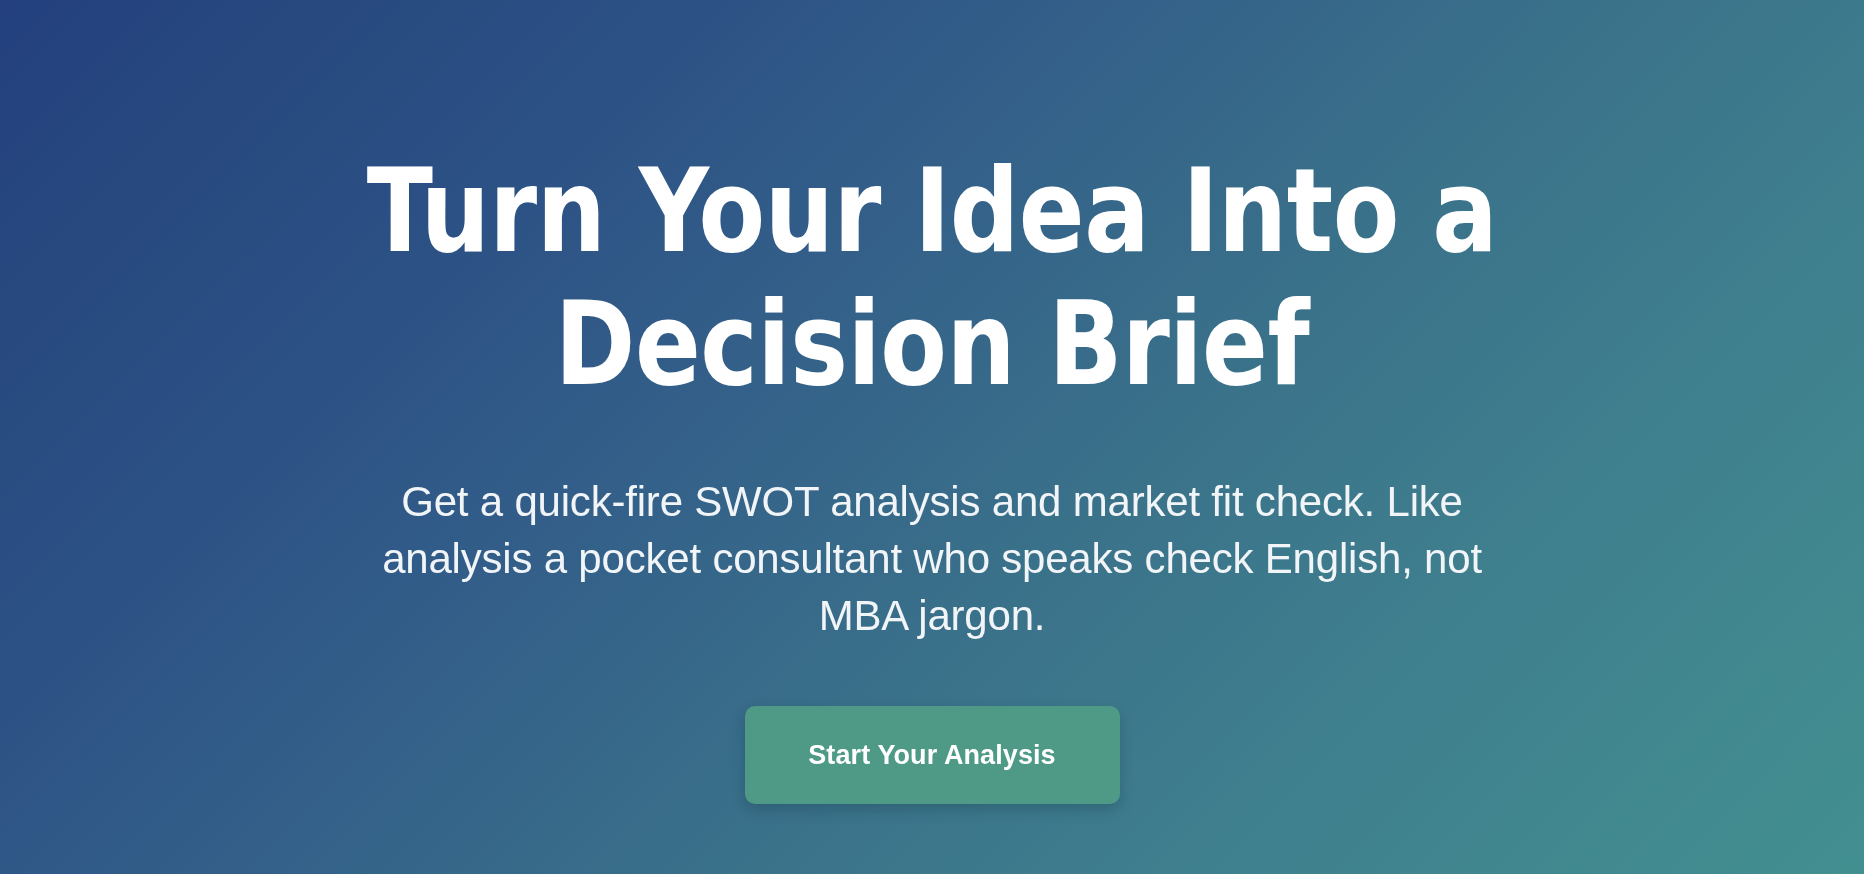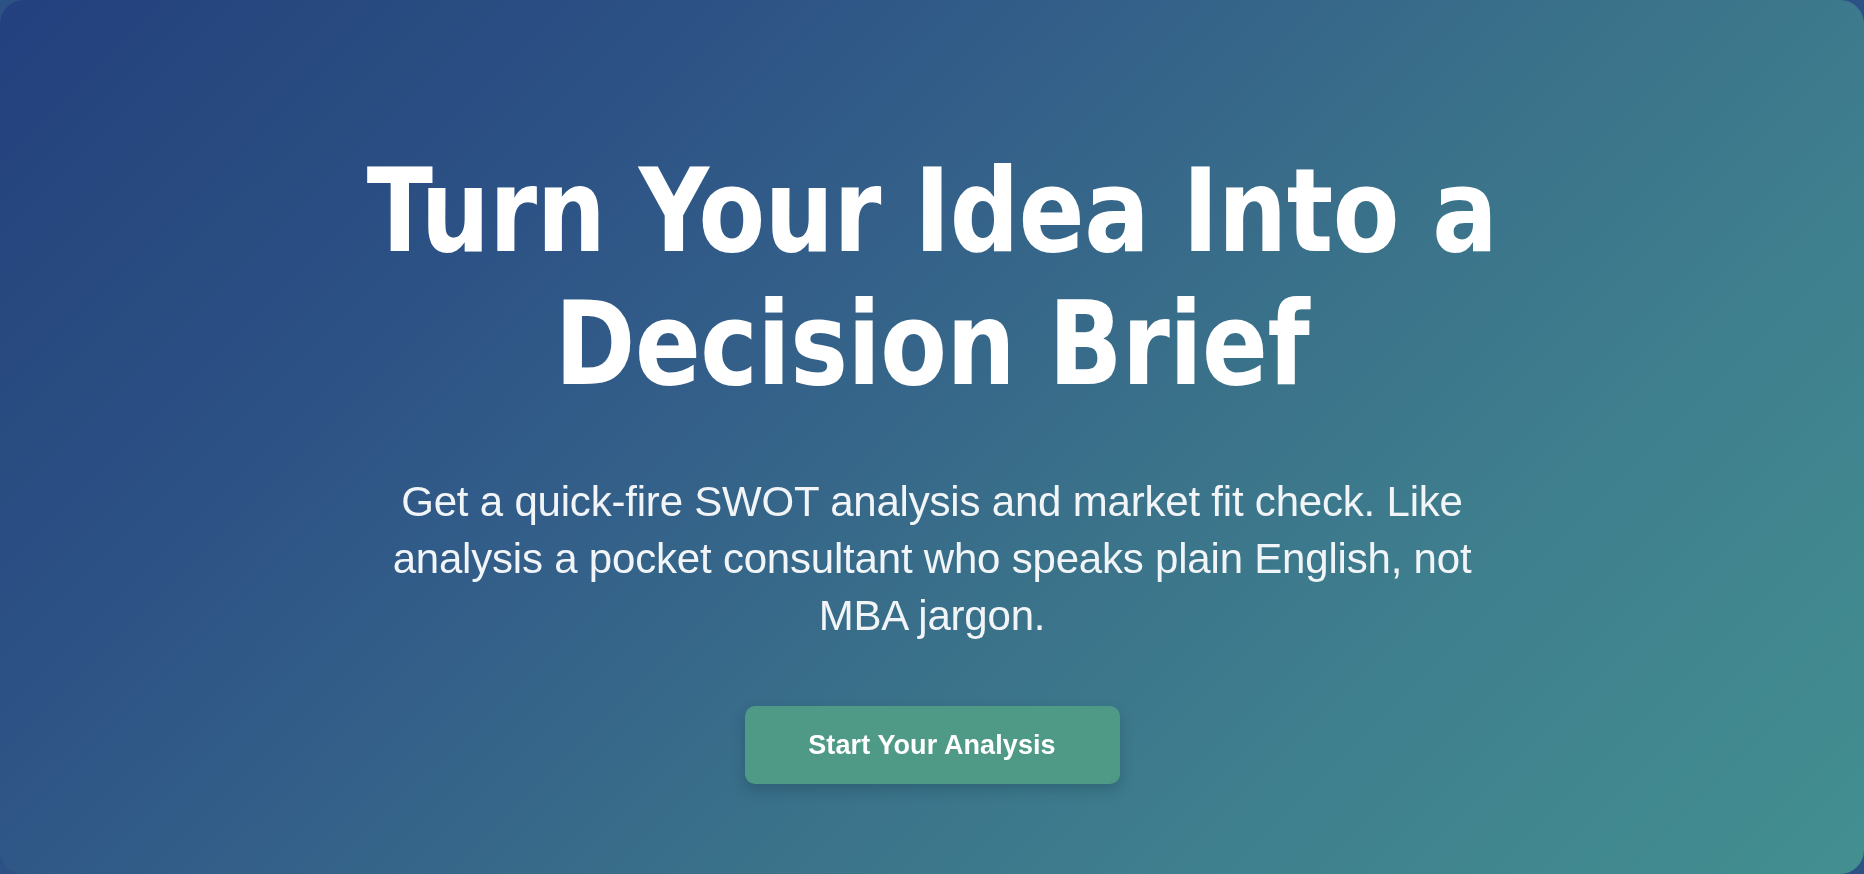--- a/index.html
+++ b/index.html
@@ -26,21 +26,20 @@
     justify-content: flex-start;
     
     background-image: linear-gradient(135deg,
         #24407f 0%,
         #27497f 12%,
         #2c5185 25%,
         #335f89 40%,
         #3a718a 58%,
         #3f808e 76%,
         #428f90 100%);
-    border-radius: 24px;
   }
 
   .hero-inner {
     width: 1864px;
     display: flex;
     flex-direction: column;
     align-items: center;
   }
 
   .headline {
@@ -81,21 +80,21 @@
     justify-content: center;
     width: 100%;
   }
 
   .cta-button {
     display: inline-flex;
     align-items: center;
     justify-content: center;
     box-sizing: border-box;
     width: 375px;
-    height: 78px;
+    height: 98px;
     border: none;
     outline: none;
     border-radius: 10px;
     background-color: #4f9a86;
     color: #ffffff;
     font-family: "Liberation Sans", sans-serif;
     font-weight: 700;
     font-size: 27px;
     letter-spacing: 0.1px;
     cursor: pointer;
@@ -117,21 +116,21 @@
 
     <h1 class="headline">
       <span class="headline-line">Turn Your Idea Into a</span>
       <span class="headline-line">Decision Brief</span>
     </h1>
 
     <div class="spacer-mid"></div>
 
     <p class="subheadline">
       <span>Get a quick-fire SWOT analysis and market fit check. Like analysis a pocket</span>
-      <span>consultant who speaks plain English, not MBA jargon.</span>
+      <span>consultant who speaks check English, not MBA jargon.</span>
     </p>
 
     <div class="spacer-bottom"></div>
 
     <div class="cta-wrap">
       <button class="cta-button" type="button">Start Your Analysis</button>
     </div>
 
   </div>
 </div>

